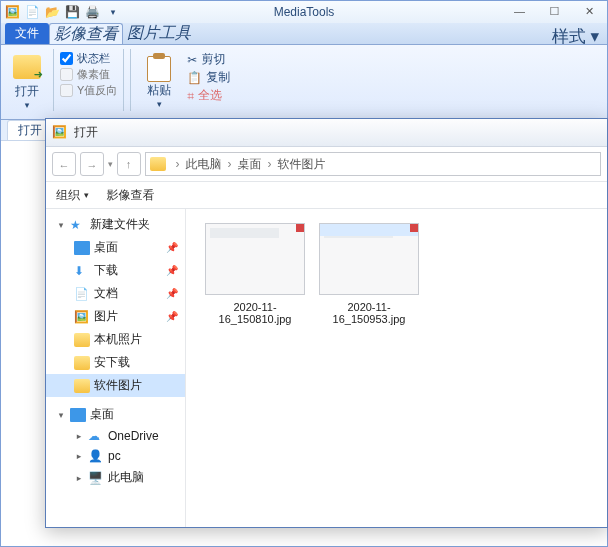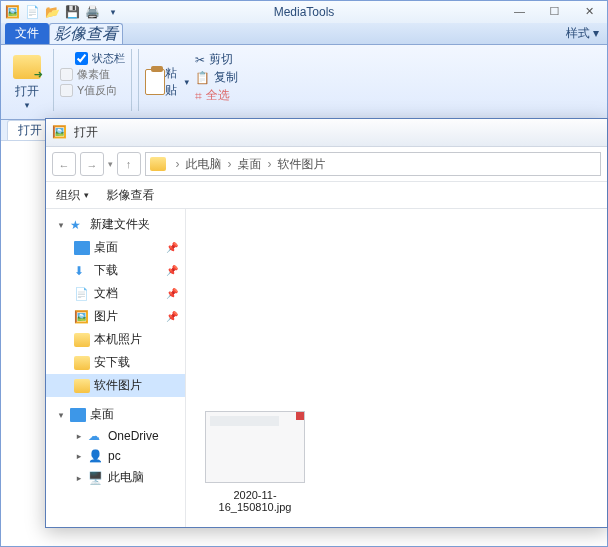--- a/index.html
+++ b/index.html
@@ -9,32 +9,32 @@
   .main-titlebar { height: 22px; background: linear-gradient(#f7fbff,#e7f0fb); display:flex; align-items:center; font-size:12px; color:#2b4d7a; position:relative; }
   .main-titlebar .qat { display:flex; align-items:center; gap:4px; padding:0 4px;}
   .main-titlebar .qat .ic { width:16px; height:16px; display:flex; align-items:center;justify-content:center; font-size:12px;}
   .main-titlebar .title { position:absolute; left:50%; transform:translateX(-50%); }
   .main-titlebar .winbtns { position:absolute; right:0; top:0; display:flex; }
   .main-titlebar .winbtns div { width:35px; height:20px; display:flex; align-items:center; justify-content:center; font-size:11px; color:#555;}
   .main-tabbar { height:22px; background: linear-gradient(#dce9fa,#c7daf3); display:flex; align-items:flex-end; border-bottom:1px solid #8ba7d4; position:relative;}
   .main-tabbar .file-tab { width:44px; height:21px; background:#2b6cd6; color:#fff; font-size:12px; display:flex; align-items:center; justify-content:center; border-top-left-radius:3px; border-top-right-radius:3px; margin-left:4px;}
   .main-tabbar .tab { height:21px; padding:0 4px; font-size:16px; display:flex; align-items:center; color:#2b4d7a;font-style:italic; }
   .main-tabbar .tab.active { background:#e9f2ff; border:1px solid #8ba7d4; border-bottom:none; border-top-left-radius:3px; border-top-right-radius:3px;}
-  .main-tabbar .style-menu { position:absolute; right:8px; top:2px; font-size:12px; color:#2b4d7a; }
+  .main-tabbar .style-menu { position:absolute; right:8px; top:2px; font-size:17px; color:#2b4d7a; }
   .ribbon { height:75px; background:linear-gradient(#f2f7ff,#dfeafd); border-bottom:1px solid #8ba7d4; display:flex; align-items:flex-start; padding:4px 6px; gap:6px;}
   .ribbon .big-btn { width:40px; height:66px; display:flex; flex-direction:column; align-items:center; justify-content:center; font-size:12px; color:#2b4d7a; border:1px solid transparent; border-radius:3px;}
   .ribbon .folder-icon { width:28px; height:24px; background:linear-gradient(#ffe48a,#f6c244); border-radius:3px; margin-bottom:4px; position:relative;}
   .ribbon .folder-icon::after{content:"➜"; position:absolute; right:-2px; bottom:-2px; color:#2e7d32; font-size:11px;}
   .ribbon .sep { width:1px; height:62px; background:#b7cade;}
   .ribbon .checks { display:flex; flex-direction:column; gap:1px; font-size:11px; color:#2b4d7a; padding-top:2px;}
   .ribbon .checks label { display:flex; align-items:center; gap:4px; color:#777;}
-  .ribbon .checks label.on{ color:#2b4d7a;margin-left:15px;}
+  .ribbon .checks label.on{ color:#2b4d7a;}
   .ribbon .gray-btn { width:54px; height:66px; color:#999; font-size:12px; display:flex; flex-direction:column; align-items:center; justify-content:center;}
   .ribbon .gray-btn .gicon { width:24px;height:24px;background:#d7d9dc;border-radius:3px;margin-bottom:4px;}
-  .ribbon .paste-btn { width:44px; height:66px; display:flex; flex-direction:row; align-items:center; justify-content:center; font-size:12px; color:#2b4d7a;}
+  .ribbon .paste-btn { width:44px; height:66px; display:flex; flex-direction:column; align-items:center; justify-content:center; font-size:12px; color:#2b4d7a;}
   .ribbon .paste-btn .picon{ width:24px;height:26px;background:#fff;border:1px solid #c08b44;border-radius:2px;position:relative;}
   .ribbon .paste-btn .picon::before{content:"";position:absolute;top:-4px;left:5px;width:12px;height:6px;background:#c08b44;border-radius:2px;}
   .ribbon .small-btns { display:flex; flex-direction:column; gap:1px; font-size:12px; color:#2b4d7a; padding-top:2px;}
   .ribbon .small-btns div{display:flex;align-items:center;gap:4px;}
   .subtab { height:21px; background:#e4eefc; border-bottom:1px solid #c7d6eb; font-size:12px; color:#2b4d7a; padding:0 6px; display:flex; align-items:flex-end;}
   .subtab span{background:#fff;border:1px solid #c7d6eb;border-bottom:none;padding:1px 10px;border-top-left-radius:3px;border-top-right-radius:3px;}
   .statusbar { position:absolute; left:0; bottom:0; height:22px; width:100%; background:linear-gradient(#dfeafd,#c7daf3); border-top:1px solid #aac2e3; font-size:12px; color:#2b4d7a; padding:2px 6px;}
   .watermark { position:absolute; right:10px; bottom:30px; font-size:48px; color:rgba(120,150,200,0.23); font-style:italic; font-weight:bold; letter-spacing:2px; font-family:"STXingkai","KaiTi",serif; pointer-events:none;}
   .watermark small{font-size:12px; display:block; text-align:right; letter-spacing:1px; color:rgba(120,150,200,0.28); font-family:Tahoma;}
   
@@ -50,21 +50,21 @@
   .dlg-toolbar span{display:flex;align-items:center;gap:4px;}
   .dlg-body { display:flex; height:calc(100% - 28px - 34px - 28px); }
   .dlg-tree { width:140px; border-right:1px solid #e6e8eb; overflow-y:auto; font-size:12px; color:#222; padding:4px 0;}
   .dlg-tree .node { display:flex; align-items:center; gap:4px; padding:3px 6px 3px 10px; white-space:nowrap;}
   .dlg-tree .node.child{padding-left:28px;}
   .dlg-tree .node.child2{padding-left:28px;}
   .dlg-tree .node .tw{width:10px;height:10px;display:flex;align-items:center;justify-content:center;font-size:9px;color:#666;}
   .dlg-tree .node .ic{width:16px;height:14px;}
   .dlg-tree .node.sel{background:#cfe5ff;}
   .dlg-tree .pin{margin-left:auto;color:#888;font-size:10px;}
-  .dlg-content { flex:1; padding:14px; display:flex; gap:4px; align-items:flex-end;}
+  .dlg-content { flex:1; padding:14px; display:flex; gap:4px; align-items:flex-start;}
   .thumb { width:110px; font-size:11px; color:#222; text-align:center;}
   .thumb .img { width:100px; height:72px; border:1px solid #c9ccd2; margin:0 auto 6px; background:#f7f7f8; position:relative; overflow:hidden;}
   .thumb .img::before{content:"";position:absolute;top:4px;left:4px;width:70%;height:10px;background:#e9ecef;}
   .thumb .img::after{content:"";position:absolute;top:0;right:0;width:8px;height:8px;background:#d64545;}
   .thumb .img .blue{position:absolute;top:0;left:0;width:100%;height:12px;background:#d8eaff;}
   
   .f-yellow{background:linear-gradient(#ffe48a,#f6c244);border-radius:2px;}
   .f-blue{background:#3d97e8;border-radius:1px;}
   .f-star{color:#3d97e8;}
 </style>
@@ -86,20 +86,21 @@
     <div class="winbtns">
       <div>—</div>
       <div>☐</div>
       <div>✕</div>
     </div>
   </div>
 
   <div class="main-tabbar">
     <div class="file-tab">文件</div>
     <div class="tab active">影像查看</div>
+    <div class="tab">图片工具</div>
     <div class="style-menu">样式 ▾</div>
   </div>
 
   <div class="ribbon">
     <div class="big-btn">
       <div class="folder-icon"></div>
       <span>打开</span>
       <span style="font-size:9px;">▾</span>
     </div>
     <div class="sep"></div>
@@ -241,15 +242,21 @@
           <span class="ic" style="color:#555;">🖥️</span>
           <span>此电脑</span>
         </div>
     </div>
 
     <div class="dlg-content">
       <div class="thumb">
         <div class="img"></div>
         <div>2020-11-16_150810.jpg</div>
       </div>
+      <div class="thumb">
+        <div class="img">
+            <div class="blue"></div>
+          </div>
+        <div>2020-11-16_150953.jpg</div>
+      </div>
     </div>
   </div>
 </div>
 
 </body></html>

